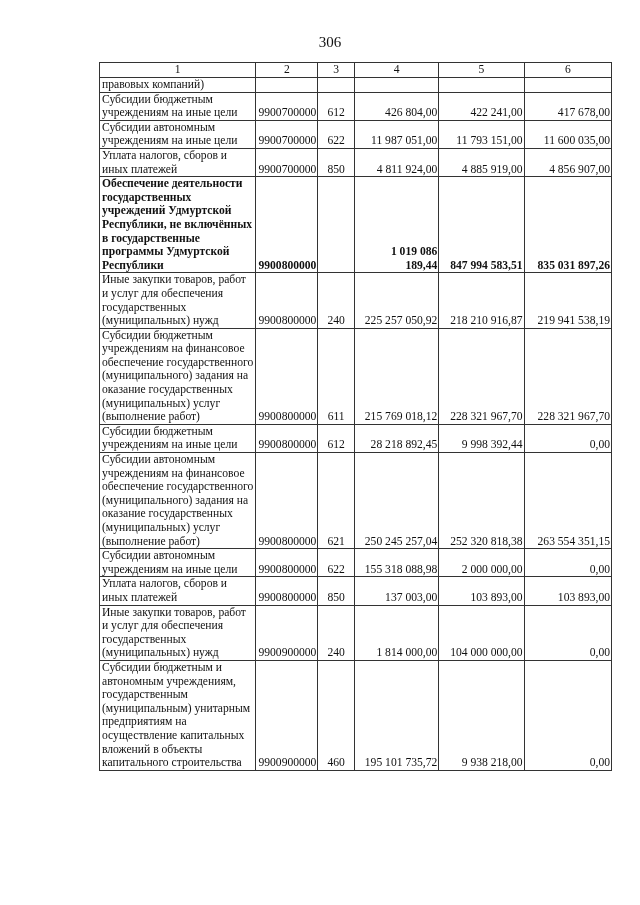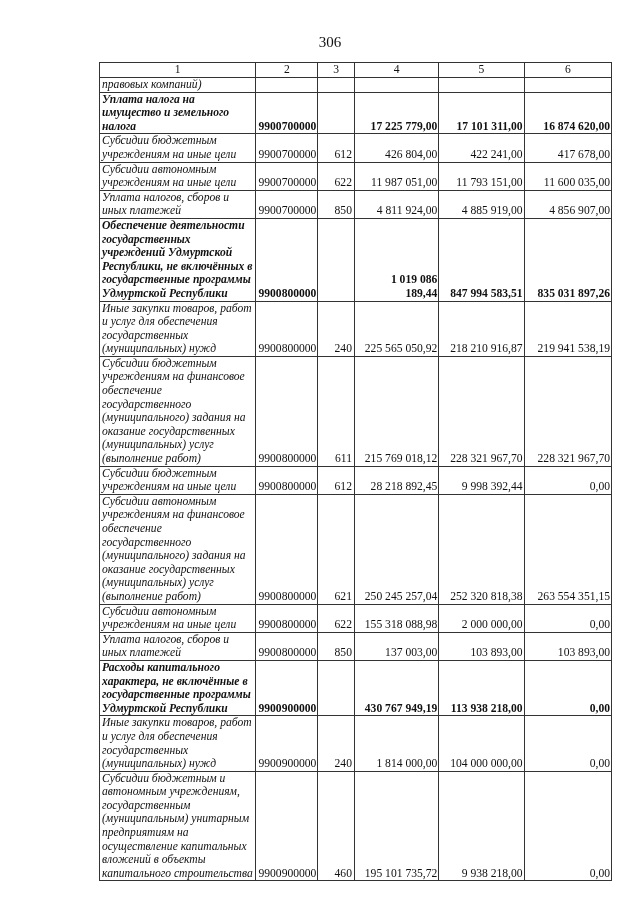--- a/index.html
+++ b/index.html
@@ -4,23 +4,23 @@
 <style>
   html, body { margin:0; padding:0; background:#ffffff; }
   body { width:640px; height:905px; position:relative; overflow:hidden;
          font-family:"Liberation Serif","DejaVu Serif",serif; color:#111; }
   .page-number { position:absolute; top:34px; left:0; width:640px; text-align:center;
                  font-size:15px; left:10px; }
   table.budget { position:absolute; top:62px; left:99px; border-collapse:collapse;
                  table-layout:fixed; width:513px; font-size:11.6px; line-height:13.6px; }
   table.budget td { border:1px solid #333; padding:0 2px; vertical-align:bottom; }
   table.budget tr.hdr td { text-align:center; vertical-align:middle; height:14px; padding:0; }
-  td.c1 { text-align:left;font-style:italic; }
+  td.c1 { text-align:left; }
   td.c2 { text-align:left; }
-  td.c3 { text-align:right; }
+  td.c3 { text-align:center; }
   td.num { text-align:right; padding-right:1px !important; }
   tr.bold td { font-weight:bold; }
 </style>
 </head>
 <body>
 
 <div class="page-number">306</div>
 
 <table class="budget">
   <colgroup>
@@ -40,28 +40,20 @@
       <td>5</td>
       <td>6</td>
     </tr>
   <tr>
         <td class="c1">правовых компаний)</td>
         <td class="c2"></td>
         <td class="c3"></td>
         <td class="num"></td>
         <td class="num"></td>
         <td class="num"></td>
-      </tr>
-      <tr class="bold">
-        <td class="c1">Уплата налога на имущество и земельного налога</td>
-        <td class="c2">9900700000</td>
-        <td class="c3"></td>
-        <td class="num">17 225 779,00</td>
-        <td class="num">17 101 311,00</td>
-        <td class="num">16 874 620,00</td>
       </tr>
       <tr>
         <td class="c1">Субсидии бюджетным учреждениям на иные цели</td>
         <td class="c2">9900700000</td>
         <td class="c3">612</td>
         <td class="num">426 804,00</td>
         <td class="num">422 241,00</td>
         <td class="num">417 678,00</td>
       </tr>
       <tr>
@@ -85,21 +77,21 @@
         <td class="c2">9900800000</td>
         <td class="c3"></td>
         <td class="num">1 019 086 189,44</td>
         <td class="num">847 994 583,51</td>
         <td class="num">835 031 897,26</td>
       </tr>
       <tr>
         <td class="c1">Иные закупки товаров, работ и услуг для обеспечения государственных (муниципальных) нужд</td>
         <td class="c2">9900800000</td>
         <td class="c3">240</td>
-        <td class="num">225 565 050,92</td>
+        <td class="num">225 257 050,92</td>
         <td class="num">218 210 916,87</td>
         <td class="num">219 941 538,19</td>
       </tr>
       <tr>
         <td class="c1">Субсидии бюджетным учреждениям на финансовое обеспечение государственного (муниципального) задания на оказание государственных (муниципальных) услуг (выполнение работ)</td>
         <td class="c2">9900800000</td>
         <td class="c3">611</td>
         <td class="num">215 769 018,12</td>
         <td class="num">228 321 967,70</td>
         <td class="num">228 321 967,70</td>
@@ -129,28 +121,20 @@
         <td class="num">0,00</td>
       </tr>
       <tr>
         <td class="c1">Уплата налогов, сборов и иных платежей</td>
         <td class="c2">9900800000</td>
         <td class="c3">850</td>
         <td class="num">137 003,00</td>
         <td class="num">103 893,00</td>
         <td class="num">103 893,00</td>
       </tr>
-      <tr class="bold">
-        <td class="c1">Расходы капитального характера, не включённые в государственные программы Удмуртской Республики</td>
-        <td class="c2">9900900000</td>
-        <td class="c3"></td>
-        <td class="num">430 767 949,19</td>
-        <td class="num">113 938 218,00</td>
-        <td class="num">0,00</td>
-      </tr>
       <tr>
         <td class="c1">Иные закупки товаров, работ и услуг для обеспечения государственных (муниципальных) нужд</td>
         <td class="c2">9900900000</td>
         <td class="c3">240</td>
         <td class="num">1 814 000,00</td>
         <td class="num">104 000 000,00</td>
         <td class="num">0,00</td>
       </tr>
       <tr>
         <td class="c1">Субсидии бюджетным и автономным учреждениям, государственным (муниципальным) унитарным предприятиям на осуществление капитальных вложений в объекты капитального строительства</td>

